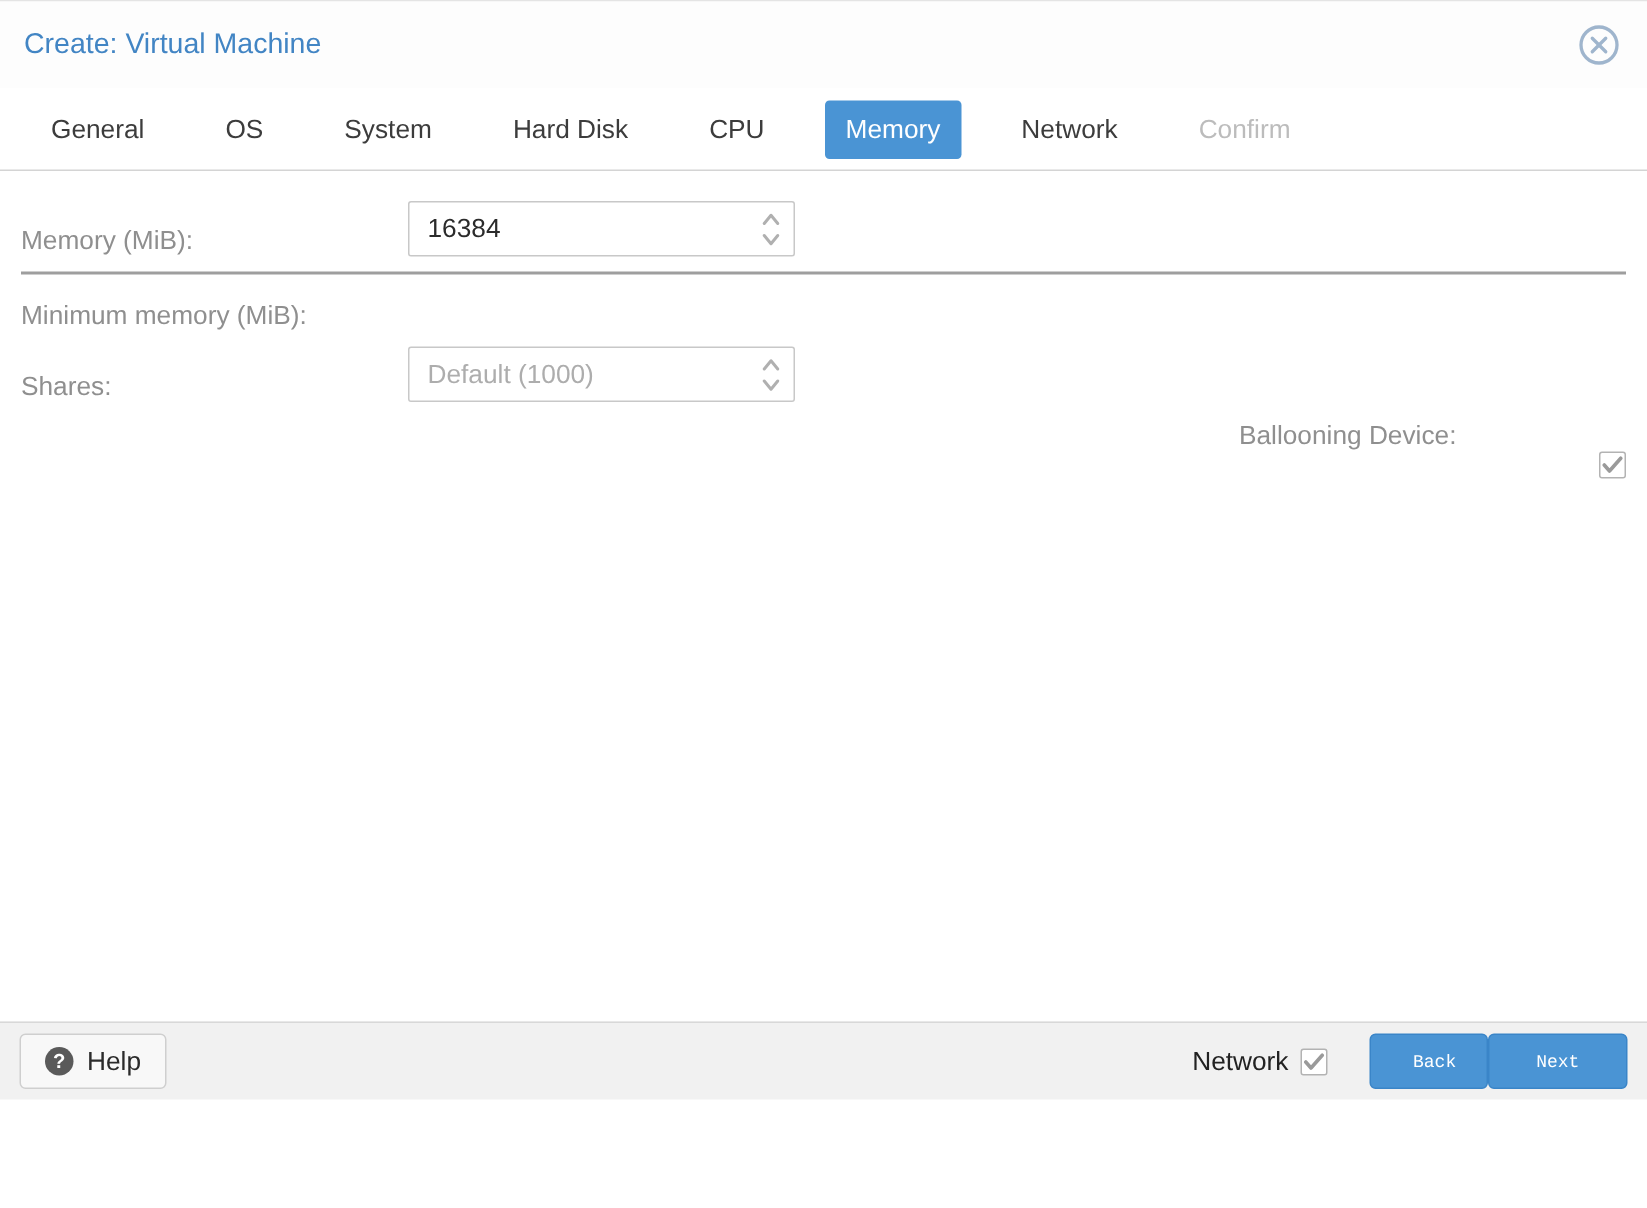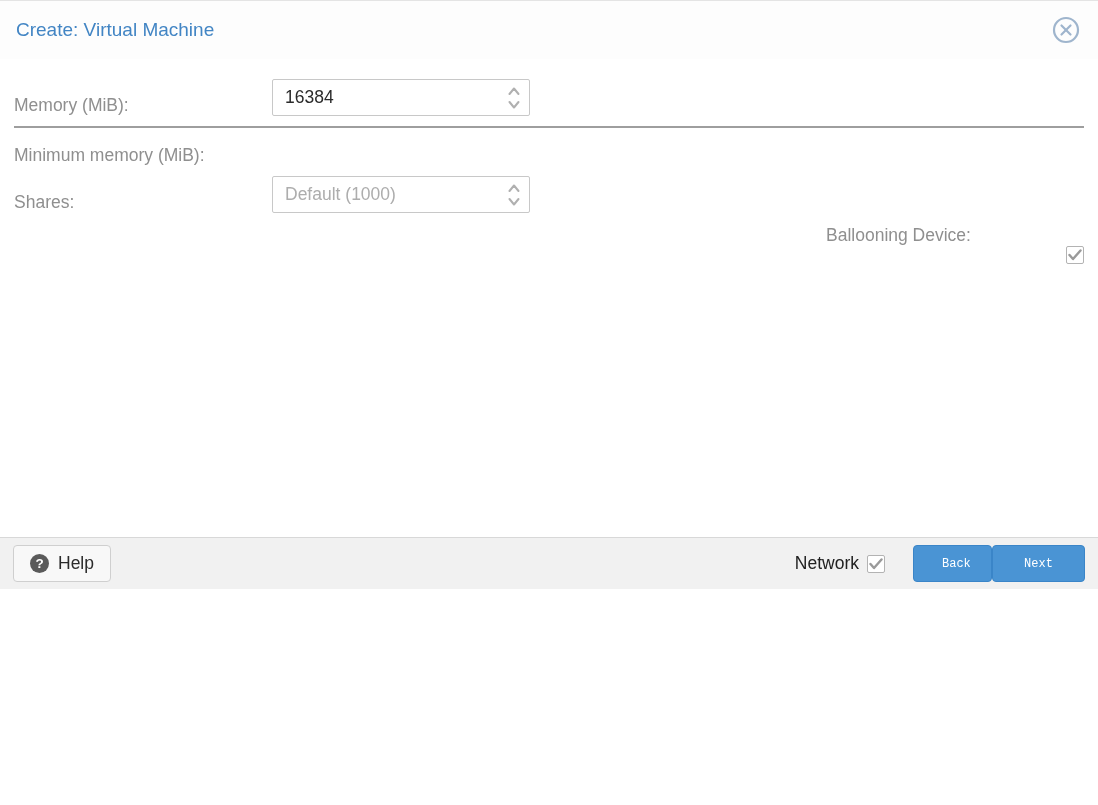--- a/index.html
+++ b/index.html
@@ -6,21 +6,21 @@
   html, body { width: 1098px; height: 805px; }
   body {
     font-family: "Liberation Sans", "DejaVu Sans", sans-serif;
     background: #ffffff;
     color: #2b2b2b;
     overflow: hidden;
   }
   .dialog {
     position: relative;
     width: 1098px;
-    height: 589px;
+    height: 733px;
     background: #ffffff;
     border-top: 1px solid #e4e4e4;
     display: flex;
     flex-direction: column;
   }
   
   .header {
     height: 58px;
     display: flex;
     align-items: center;
@@ -187,20 +187,30 @@
     <div class="title">Create: Virtual Machine</div>
     <div class="close-btn">
       <svg width="28" height="28" viewBox="0 0 28 28">
         <circle cx="14" cy="14" r="12" fill="none" stroke="#9fb5cd" stroke-width="2.2"></circle>
         <line x1="9.5" y1="9.5" x2="18.5" y2="18.5" stroke="#9fb5cd" stroke-width="2.2" stroke-linecap="round"></line>
         <line x1="18.5" y1="9.5" x2="9.5" y2="18.5" stroke="#9fb5cd" stroke-width="2.2" stroke-linecap="round"></line>
       </svg>
     </div>
   </div>
 
+  <div class="tabbar">
+    <div class="tab">General</div>
+    <div class="tab">OS</div>
+    <div class="tab">System</div>
+    <div class="tab">Hard Disk</div>
+    <div class="tab">CPU</div>
+    <div class="tab active">Memory</div>
+    <div class="tab">Network</div>
+    <div class="tab disabled">Confirm</div>
+  </div>
 
   <div class="form-area">
 
     <div class="form-row">
       <div class="form-label">Memory (MiB):</div>
       <div class="spin-field">
         <span class="field-text">16384</span>
         <svg class="spinner" width="14" height="26" viewBox="0 0 14 26">
           <polyline points="2.5,9 7,3.5 11.5,9" fill="none" stroke="#b0b0b0" stroke-width="2" stroke-linecap="round" stroke-linejoin="round"></polyline>
           <polyline points="2.5,17 7,22.5 11.5,17" fill="none" stroke="#b0b0b0" stroke-width="2" stroke-linecap="round" stroke-linejoin="round"></polyline>

